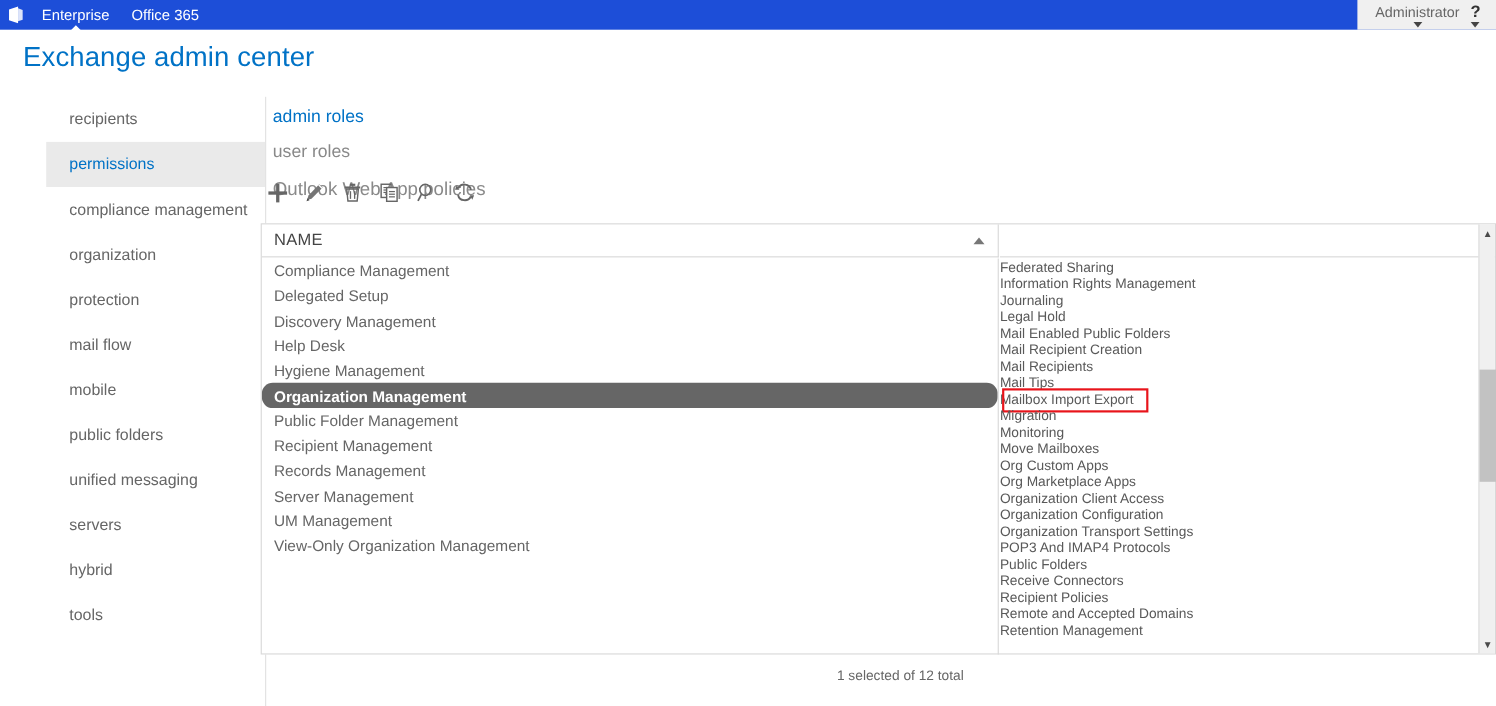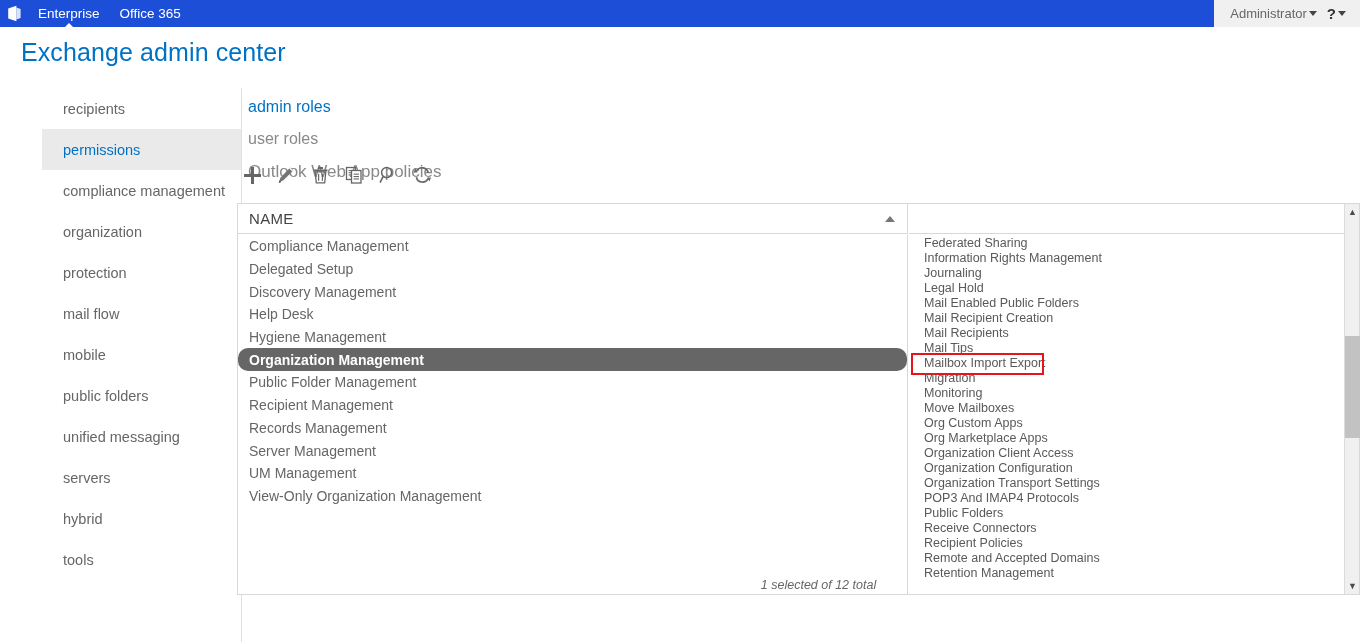--- a/index.html
+++ b/index.html
@@ -51,20 +51,21 @@
     display: flex; align-items: center;
     padding: 0 14px 0 16px;
     gap: 10px;
   }
   .suite-right-item {
     display: flex; align-items: center; gap: 2px;
     color: #666666;
     font-size: 13px;
     cursor: pointer;
     white-space: nowrap;
+    flex-direction: column;
   }
   .caret-down {
     width: 0; height: 0;
     border-left: 4px solid transparent;
     border-right: 4px solid transparent;
     border-top: 5px solid #444444;
     display: inline-block;
   }
   .help-glyph {
     font-size: 15px; font-weight: bold; color: #333333;
@@ -209,21 +210,20 @@
   
   .right-list {
     position: absolute;
     left: 671px; top: 31px;
     width: 437px; height: 360px;
     overflow: hidden;
   }
   .drow {
     height: 15px;
     display: flex; align-items: center;
-    padding-left: 15px;
     font-size: 12.5px;
     color: #595959;
     white-space: nowrap;
     position: relative;
   }
   .drow.highlighted::after {
     content: "";
     position: absolute;
     left: 2px; top: -2px;
     width: 129px; height: 18px;
@@ -252,23 +252,23 @@
     background: #c2c2c2;
     cursor: pointer;
   }
   .arrow-glyph {
     font-size: 9px; color: #4a4a4a; line-height: 1;
   }
 
   
   .status-bar {
     position: absolute;
-    left: 37px; top: 490px;
+    left: 37px; top: 511px;
     width: 1123px; height: 30px;
-    display: flex; justify-content: center; font-style: italic;
+    display: flex; align-items: center; justify-content: center;
   }
   .status-text {
     font-size: 12.5px;
     color: #666666;
     margin-left: 40px;
   }
 </style>
 </head>
 <body>
 

